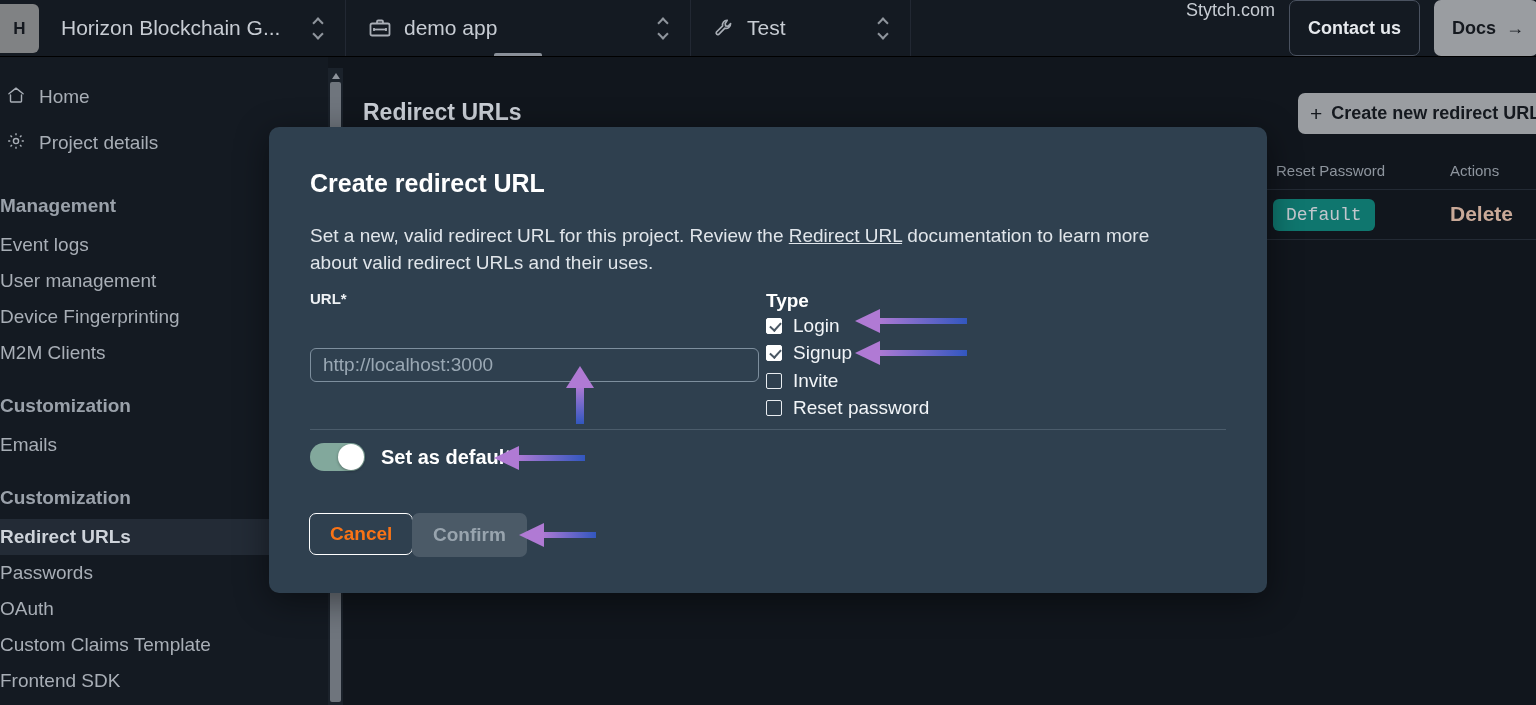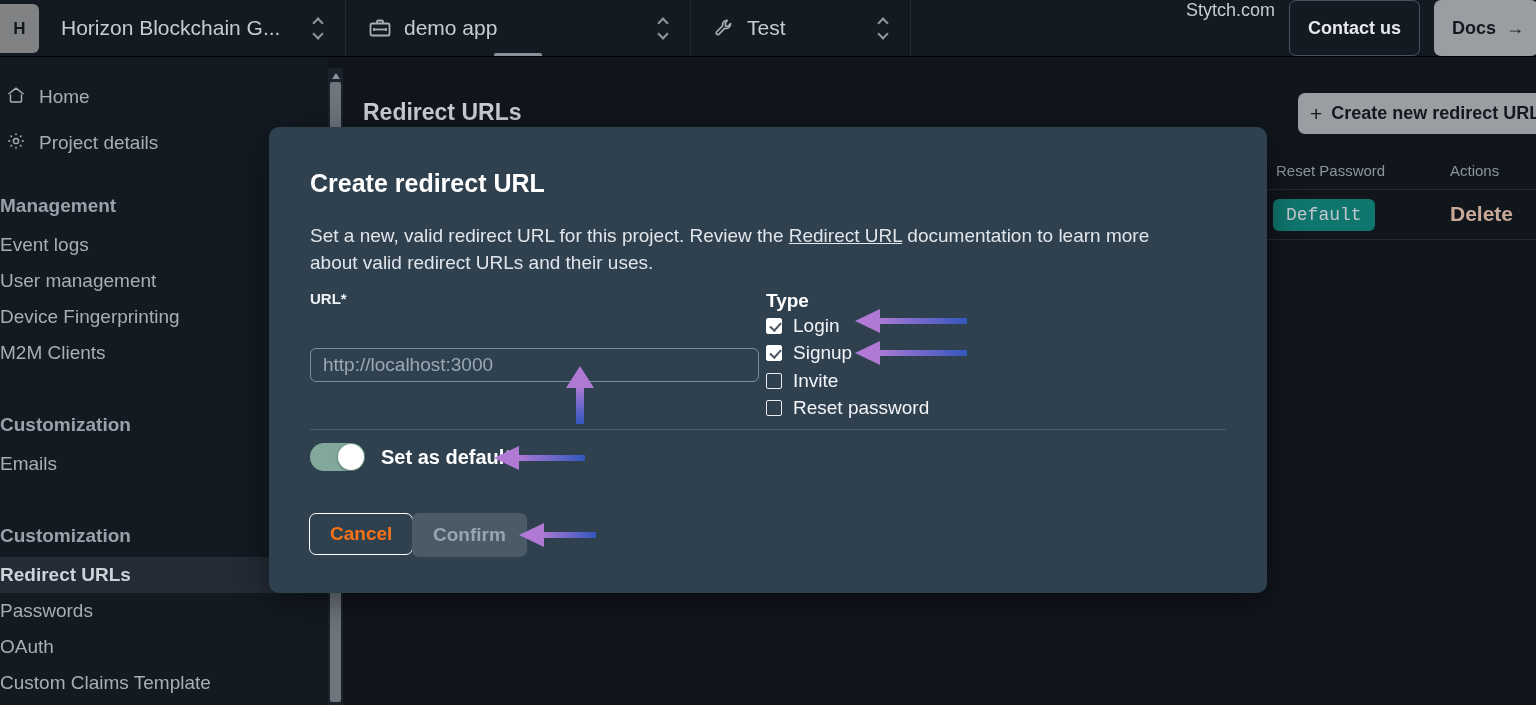--- a/index.html
+++ b/index.html
@@ -159,21 +159,21 @@
     font-size: 19px;
     cursor: pointer;
   }
   .nav-item.top { margin-bottom: 10px; }
 
   .nav-section {
     color: #9aa1aa;
     font-size: 19px;
     font-weight: bold;
     padding-left: 0px;
-    margin-top: 43px;
+    margin-top: 24px;
     margin-bottom: 10px;
   }
   .nav-section.first { margin-top: 34px; }
 
   .nav-sub {
     height: 36px;
     display: flex;
     align-items: center;
     padding-left: 0px;
     color: #a8aeb6;

